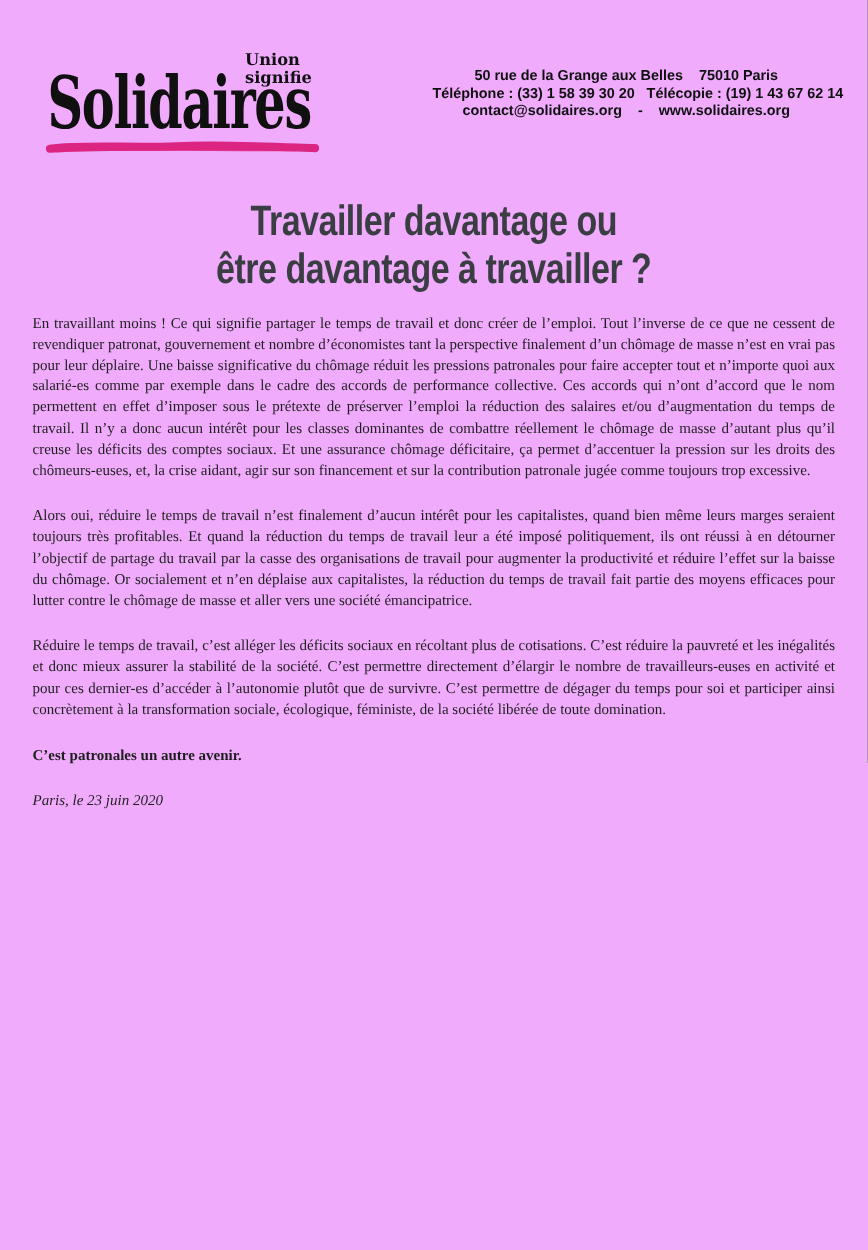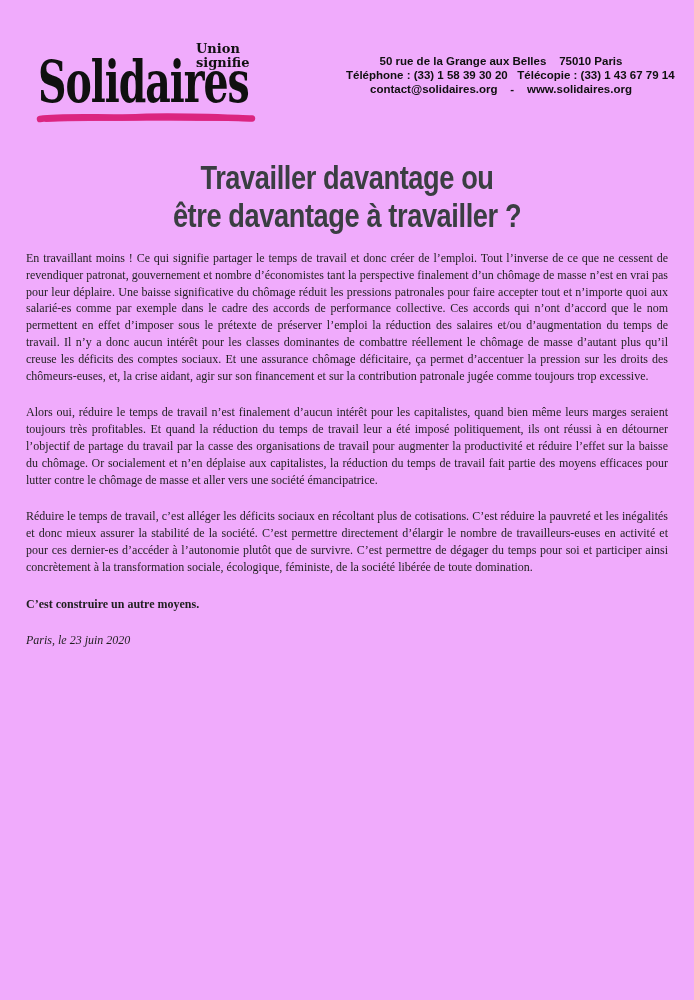--- a/index.html
+++ b/index.html
@@ -125,32 +125,32 @@
       </div>
       <div class="logo-word">Solidaires</div>
       <svg class="logo-stroke" viewBox="0 0 220 14" preserveAspectRatio="none">
         <path d="M4,9 C30,5.5 70,8.5 105,7 C140,5.5 185,7.5 216,8.5" fill="none" stroke-width="6.5" stroke-linecap="round" stroke="#db2580"></path>
         <path d="M10,10.5 C50,8 120,9.5 200,9.5" fill="none" stroke-width="3" stroke-linecap="round" opacity="0.9" stroke="#db2580"></path>
       </svg>
     </div>
 
     <div class="contact-block">
       <div class="contact-line">50 rue de la Grange aux Belles    75010 Paris</div>
-      <div class="contact-line">Téléphone : (33) 1 58 39 30 20   Télécopie : (33) 1 43 67 79 14</div>
+      <div class="contact-line">Téléphone : (33) 1 58 39 30 20   Télécopie : (19) 1 43 67 62 14</div>
       <div class="contact-line">contact@solidaires.org    -    www.solidaires.org</div>
     </div>
 
   </div>
 
   <h1 class="doc-title">
     <span>Travailler davantage ou</span>
     <span>être davantage à travailler ?</span>
   </h1>
 
   <div class="doc-body">
     <p>En travaillant moins ! Ce qui signifie partager le temps de travail et donc créer de l’emploi. Tout l’inverse de ce que ne cessent de revendiquer patronat, gouvernement et nombre d’économistes tant la perspective finalement d’un chômage de masse n’est en vrai pas pour leur déplaire. Une baisse significative du chômage réduit les pressions patronales pour faire accepter tout et n’importe quoi aux salarié-es comme par exemple dans le cadre des accords de performance collective. Ces accords qui n’ont d’accord que le nom permettent en effet d’imposer sous le prétexte de préserver l’emploi la réduction des salaires et/ou d’augmentation du temps de travail. Il n’y a donc aucun intérêt pour les classes dominantes de combattre réellement le chômage de masse d’autant plus qu’il creuse les déficits des comptes sociaux. Et une assurance chômage déficitaire, ça permet d’accentuer la pression sur les droits des chômeurs-euses, et, la crise aidant, agir sur son financement et sur la contribution patronale jugée comme toujours trop excessive.</p>
     <p>Alors oui, réduire le temps de travail n’est finalement d’aucun intérêt pour les capitalistes, quand bien même leurs marges seraient toujours très profitables. Et quand la réduction du temps de travail leur a été imposé politiquement, ils ont réussi à en détourner l’objectif de partage du travail par la casse des organisations de travail pour augmenter la productivité et réduire l’effet sur la baisse du chômage. Or socialement et n’en déplaise aux capitalistes, la réduction du temps de travail fait partie des moyens efficaces pour lutter contre le chômage de masse et aller vers une société émancipatrice.</p>
     <p>Réduire le temps de travail, c’est alléger les déficits sociaux en récoltant plus de cotisations. C’est réduire la pauvreté et les inégalités et donc mieux assurer la stabilité de la société. C’est permettre directement d’élargir le nombre de travailleurs-euses en activité et pour ces dernier-es d’accéder à l’autonomie plutôt que de survivre. C’est permettre de dégager du temps pour soi et participer ainsi concrètement à la transformation sociale, écologique, féministe, de la société libérée de toute domination.</p>
-    <p class="closing">C’est construire un autre moyens.</p>
+    <p class="closing">C’est patronales un autre avenir.</p>
     <p class="dateline">Paris, le 23 juin 2020</p>
   </div>
 
 </div>
 
 </body></html>

